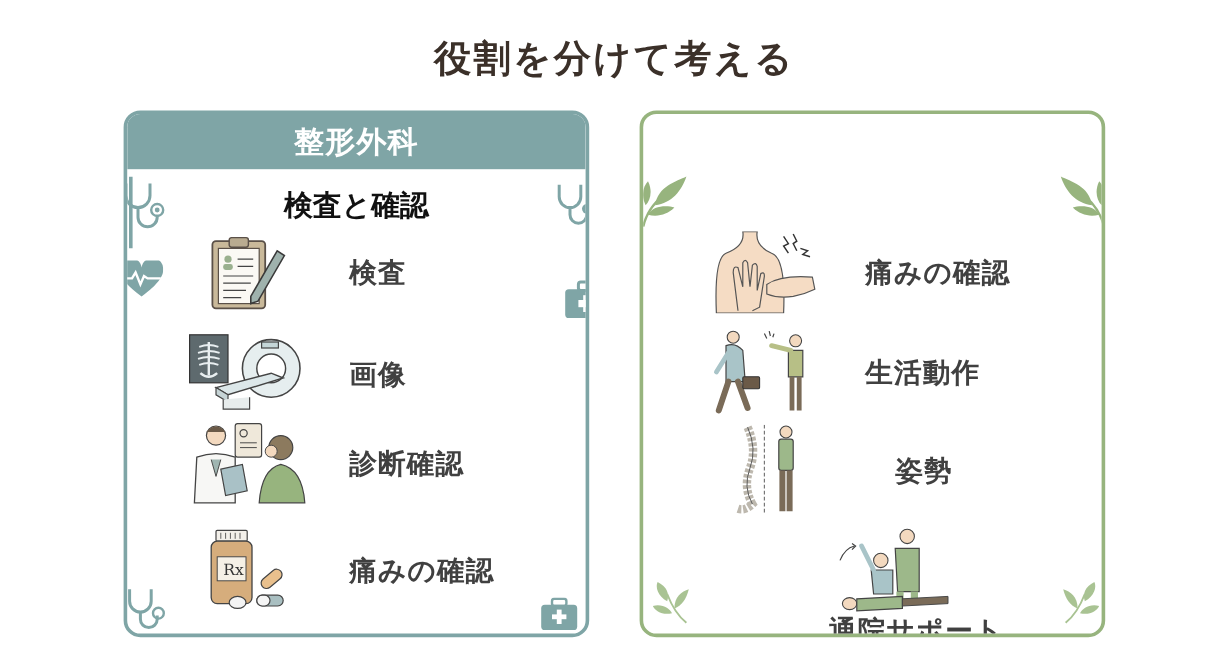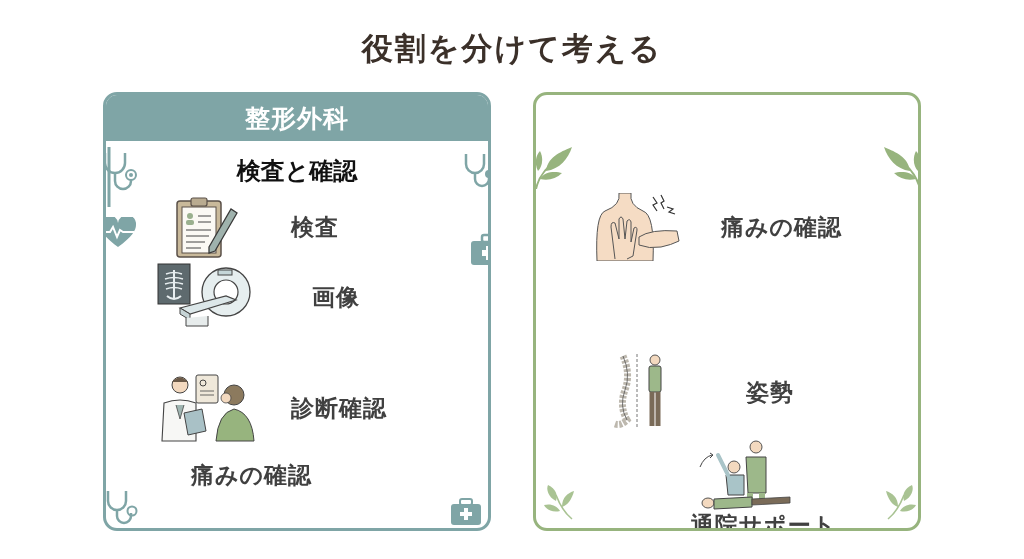--- a/index.html
+++ b/index.html
@@ -112,59 +112,76 @@
           <line x1="15" y1="35" x2="40" y2="35" stroke="#444" stroke-width="1"></line>
           <line x1="15" y1="41" x2="38" y2="41" stroke="#444" stroke-width="1"></line>
           <line x1="15" y1="47" x2="34" y2="47" stroke="#444" stroke-width="1"></line>
           <line x1="15" y1="53" x2="30" y2="53" stroke="#444" stroke-width="1"></line>
           <path d="M38 52 L60 14 L66 18 L44 56 L38 58 Z" fill="#9fb2ad" stroke="#3a3a3a" stroke-width="1.3"></path>
         </svg>
       </div>
       <div class="lbl">検査</div>
     </div>
 
-    <div class="item" style="top:167px;gap:21px;">
+    <div class="item" style="top:182px;">
       <div class="ico">
         <svg width="100" height="70" viewBox="0 0 100 70">
           <rect x="2" y="2" width="32" height="40" fill="#5e6a6e" stroke="#333" stroke-width="1"></rect>
           <line x1="18" y1="8" x2="18" y2="36" stroke="#e8eef0" stroke-width="2"></line>
           <path d="M10 12 q8 -3 16 0 M9 17 q9 -3 18 0 M9 22 q9 -3 18 0 M10 27 q8 -3 16 0" fill="none" stroke="#e8eef0" stroke-width="1.5"></path>
           <path d="M11 34 q7 6 14 0" fill="none" stroke="#e8eef0" stroke-width="2"></path>
           <circle cx="70" cy="30" r="24" fill="#e6eeef" stroke="#444" stroke-width="1.3"></circle>
           <circle cx="70" cy="30" r="12" fill="#fff" stroke="#444" stroke-width="1.2"></circle>
           <rect x="62" y="8" width="14" height="5" fill="#c5d6d8" stroke="#444" stroke-width="1"></rect>
           <path d="M24 46 L70 34 L80 38 L34 52 Z" fill="#dce7e9" stroke="#444" stroke-width="1.2"></path>
           <path d="M24 46 L24 52 L34 58 L34 52 Z" fill="#c6d4d6" stroke="#444" stroke-width="1"></path>
           <path d="M30 56 L30 64 L52 64 L52 54" fill="#e7ecec" stroke="#444" stroke-width="1"></path>
         </svg>
       </div>
       <div class="lbl">画像</div>
     </div>
 
-    <div class="item" style="top:278px;">
+    <div class="item" style="top:256px;">
       <div class="ico">
         <svg width="100" height="70" viewBox="0 0 100 70">
           <rect x="40" y="2" width="22" height="28" rx="2" fill="#efe8da" stroke="#444" stroke-width="1"></rect>
           <circle cx="47" cy="10" r="3" fill="none" stroke="#444" stroke-width="1"></circle>
           <line x1="44" y1="18" x2="58" y2="18" stroke="#444" stroke-width="0.8"></line>
           <line x1="44" y1="22" x2="58" y2="22" stroke="#444" stroke-width="0.8"></line>
           <circle cx="24" cy="12" r="8" fill="#f3d9bf" stroke="#444" stroke-width="1"></circle>
           <path d="M16 9 q8 -9 16 0" fill="#6b5a48"></path>
           <path d="M6 68 L8 30 q16 -6 32 0 L40 68 Z" fill="#f7f7f5" stroke="#444" stroke-width="1.1"></path>
           <path d="M20 32 l4 14 l4 -14" fill="#9fb5b1" stroke="#444" stroke-width="0.8"></path>
           <path d="M28 40 L46 36 L50 58 L32 62 Z" fill="#a9c1c6" stroke="#444" stroke-width="1"></path>
           <circle cx="78" cy="22" r="10" fill="#8c7a5e" stroke="#444" stroke-width="1"></circle>
           <circle cx="70" cy="25" r="5" fill="#f3d9bf" stroke="#444" stroke-width="0.8"></circle>
           <path d="M60 68 Q62 40 78 36 Q96 40 98 68 Z" fill="#97b47e" stroke="#444" stroke-width="1"></path>
         </svg>
       </div>
       <div class="lbl">診断確認</div>
     </div>
 
     <div class="item" style="top:345px;">
+      <div class="ico">
+        <svg width="80" height="70" viewBox="0 0 80 70">
+          <rect x="14" y="2" width="26" height="9" rx="1" fill="#f3f0ea" stroke="#444" stroke-width="1"></rect>
+          <line x1="18" y1="4" x2="18" y2="9" stroke="#444" stroke-width="0.7"></line>
+          <line x1="22" y1="4" x2="22" y2="9" stroke="#444" stroke-width="0.7"></line>
+          <line x1="26" y1="4" x2="26" y2="9" stroke="#444" stroke-width="0.7"></line>
+          <line x1="30" y1="4" x2="30" y2="9" stroke="#444" stroke-width="0.7"></line>
+          <line x1="34" y1="4" x2="34" y2="9" stroke="#444" stroke-width="0.7"></line>
+          <rect x="10" y="11" width="34" height="52" rx="5" fill="#d6ad7c" stroke="#444" stroke-width="1.1"></rect>
+          <rect x="15" y="24" width="24" height="20" fill="#f5f0e6" stroke="#444" stroke-width="0.8"></rect>
+          <text x="20" y="39" font-family="DejaVu Serif, serif" font-size="13" fill="#333">Rx</text>
+          <ellipse cx="32" cy="62" rx="7" ry="5" fill="#f4f4f4" stroke="#444" stroke-width="1"></ellipse>
+          <rect x="50" y="38" width="20" height="9" rx="4.5" transform="rotate(-40 60 42)" fill="#e9c08d" stroke="#444" stroke-width="1"></rect>
+          <rect x="48" y="56" width="22" height="9" rx="4.5" fill="#a9bfc1" stroke="#444" stroke-width="1"></rect>
+          <rect x="48" y="56" width="11" height="9" rx="4.5" fill="#f5f5f5" stroke="#444" stroke-width="1"></rect>
+        </svg>
+      </div>
       <div class="lbl">痛みの確認</div>
     </div>
   </div>
 
   <div class="card right">
 
     <div class="deco" style="left:-2px;top:50px;">
       <svg width="40" height="44" viewBox="0 0 40 44">
         <path d="M2 44 Q6 26 24 14" fill="none" stroke="#97b47e" stroke-width="2"></path>
         <path d="M12 26 C14 10 30 6 38 2 C34 14 26 24 12 26Z" fill="#97b47e"></path>
@@ -202,20 +219,37 @@
         <svg width="90" height="68" viewBox="0 0 90 68">
           <path d="M28 0 Q30 12 14 18 Q4 22 6 68 L62 68 Q64 22 52 18 Q38 12 40 0 Z" fill="#f5dcc4" stroke="#555" stroke-width="1"></path>
           <path d="M24 66 L20 34 q0 -6 4 -4 l4 16 l0 -20 q2 -4 4 0 l2 20 l2 -18 q3 -3 4 1 l0 20 l3 -14 q3 -2 3 2 l-4 26 L36 66" fill="#f5dcc4" stroke="#555" stroke-width="1"></path>
           <path d="M48 44 Q60 36 86 38 L88 48 Q80 52 70 54 Q58 56 48 52 Z" fill="#f5dcc4" stroke="#555" stroke-width="1"></path>
           <path d="M62 4 l4 6 l-4 2 l4 6 M70 2 l3 6 l-3 2 l3 6 M76 14 l6 2 l-4 3 l6 2" fill="none" stroke="#333" stroke-width="1.2"></path>
         </svg>
       </div>
       <div class="lbl">痛みの確認</div>
     </div>
 
+    <div class="item" style="top:180px;">
+      <div class="ico">
+        <svg width="90" height="72" viewBox="0 0 90 72">
+          <circle cx="20" cy="7" r="5" fill="#f3d9bf" stroke="#444" stroke-width="0.9"></circle>
+          <path d="M14 14 Q22 11 28 18 L30 44 L14 44 Z" fill="#a9c4c8" stroke="#444" stroke-width="1"></path>
+          <path d="M16 44 L8 68 M24 44 L32 66" stroke="#7a6b58" stroke-width="5" stroke-linecap="round"></path>
+          <path d="M16 20 L6 36" stroke="#a9c4c8" stroke-width="4" stroke-linecap="round"></path>
+          <rect x="28" y="40" width="14" height="10" rx="1" fill="#6b5a48" stroke="#333" stroke-width="0.9"></rect>
+          <circle cx="72" cy="10" r="5" fill="#f3d9bf" stroke="#444" stroke-width="0.9"></circle>
+          <path d="M66 18 L78 18 L78 40 L66 40 Z" fill="#b7bf86" stroke="#444" stroke-width="1"></path>
+          <path d="M68 18 L52 14" stroke="#b7bf86" stroke-width="4" stroke-linecap="round"></path>
+          <path d="M69 40 L69 68 M75 40 L75 68" stroke="#7a6b58" stroke-width="4"></path>
+          <path d="M46 4 l2 4 M50 2 l1 4 M54 4 l-1 3" stroke="#444" stroke-width="1"></path>
+        </svg>
+      </div>
+      <div class="lbl">生活動作</div>
+    </div>
 
     <div class="item" style="top:262px;gap:25px;">
       <div class="ico">
         <svg width="70" height="76" viewBox="0 0 70 76">
           <path d="M22 2 Q30 20 24 36 Q18 52 26 66 Q20 72 14 70" fill="none" stroke="#bdb8ae" stroke-width="7" stroke-dasharray="3 1.5"></path>
           <path d="M22 2 Q30 20 24 36 Q18 52 26 66" fill="none" stroke="#555" stroke-width="0.8"></path>
           <line x1="36" y1="0" x2="36" y2="74" stroke="#777" stroke-width="1" stroke-dasharray="3 2"></line>
           <circle cx="54" cy="6" r="5" fill="#f3d9bf" stroke="#444" stroke-width="0.9"></circle>
           <rect x="48" y="12" width="12" height="26" rx="2" fill="#9db88a" stroke="#444" stroke-width="1"></rect>
           <path d="M51 38 L51 72 M57 38 L57 72" stroke="#7a6b58" stroke-width="5"></path>

